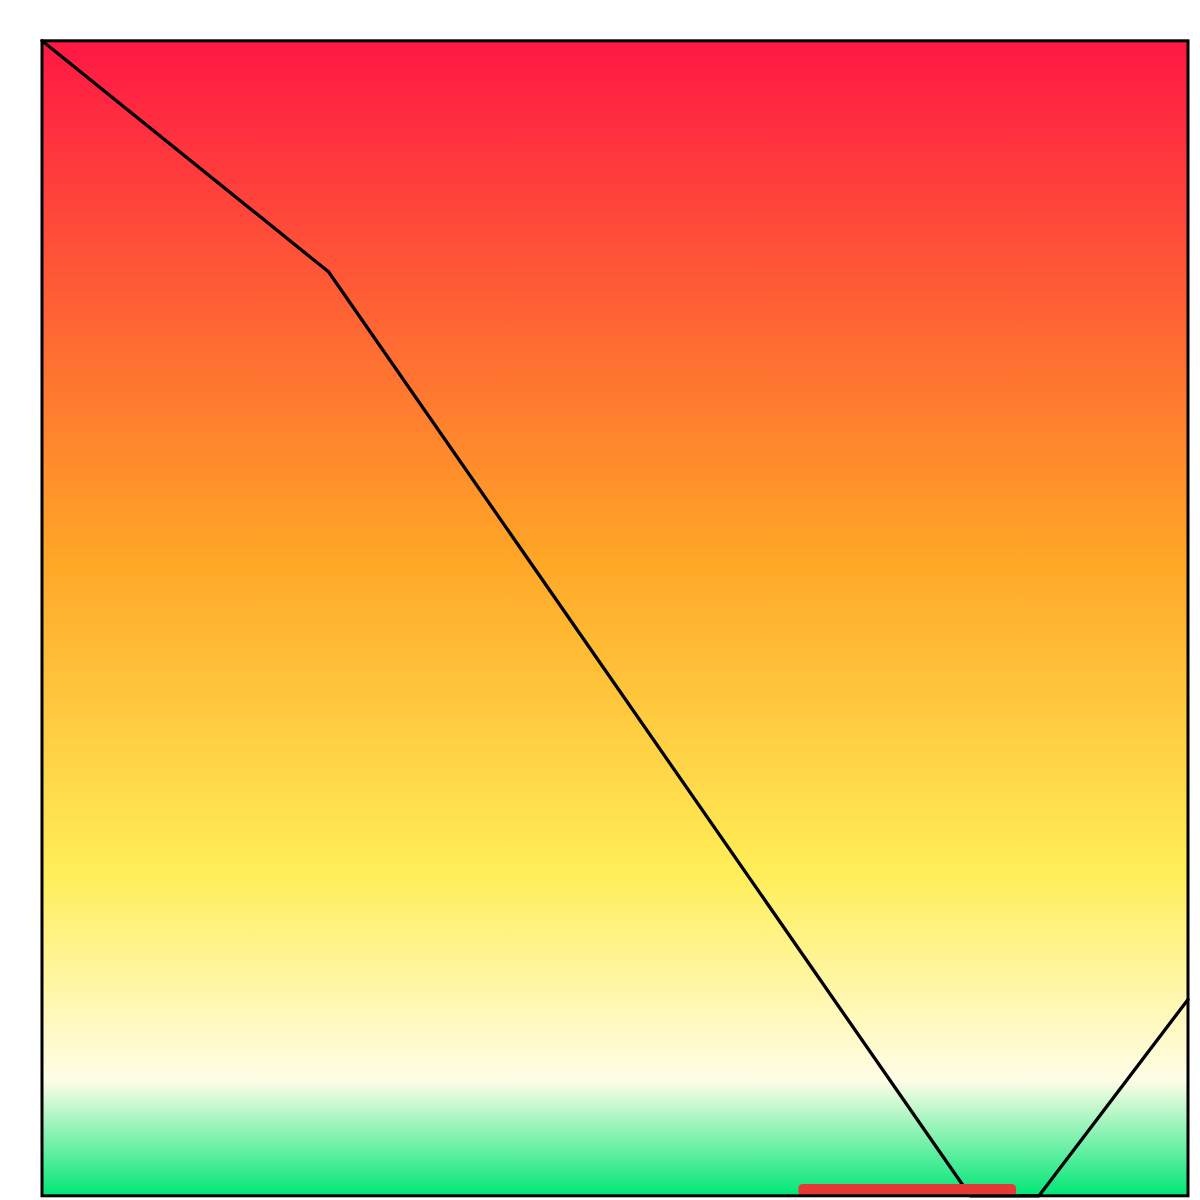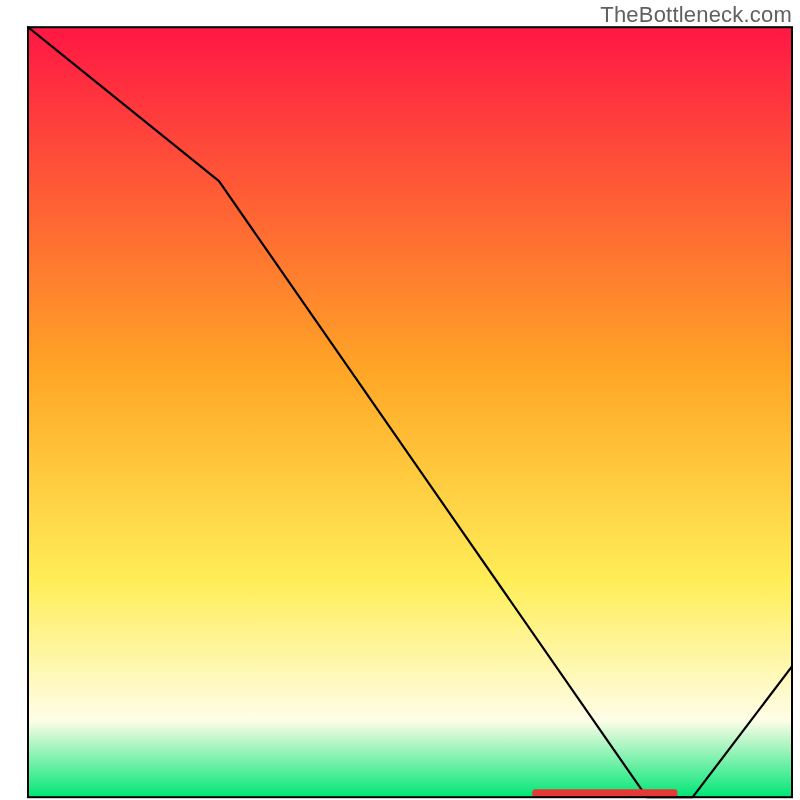--- a/index.html
+++ b/index.html
@@ -32,21 +32,20 @@
     left: 0;
     width: 800px;
     height: 800px;
     display: block;
   }
 </style>
 </head>
 <body>
 <div class="wrap">
 
-<div class="watermark">TheBottleneck.com</div>
 
 <svg class="chart" viewBox="0 0 800 800" preserveAspectRatio="none">
   <defs>
     <linearGradient id="heat-grad" x1="0" y1="0" x2="0" y2="1">
       <stop id="g-red" offset="0%" stop-color="#ff1744"></stop>
       <stop id="g-orange" offset="45%" stop-color="#ffa726"></stop>
       <stop id="g-yellow" offset="72%" stop-color="#ffee58"></stop>
       <stop id="g-paleyellow" offset="90%" stop-color="#fffde7"></stop>
       <stop id="g-green" offset="100%" stop-color="#00e676"></stop>
     </linearGradient>

